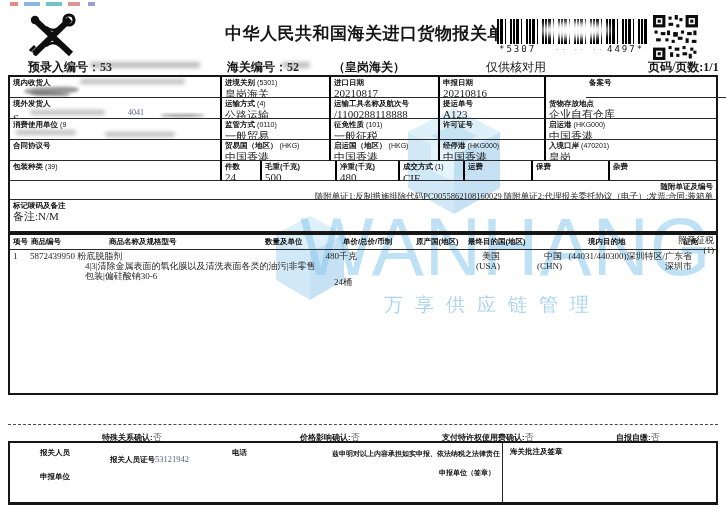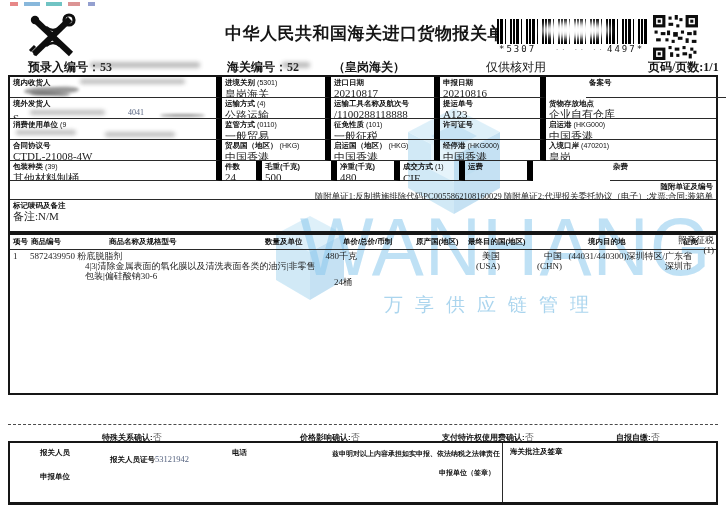--- a/index.html
+++ b/index.html
@@ -3,21 +3,21 @@
 <meta charset="utf-8">
 <style>
   html,body{margin:0;padding:0;background:#e8e8e8;}
   .page{position:relative;width:726px;height:511px;background:#fff;overflow:hidden;
         font-family:"Liberation Serif","DejaVu Serif",serif;color:#161616;}
   .abs{position:absolute;}
   .lbl{font-family:"Liberation Sans","DejaVu Sans",sans-serif;font-weight:700;font-size:7.5px;line-height:1.25;color:#111;white-space:nowrap;}
   .code{font-weight:400;font-size:7px;}
   .val{font-size:11px;line-height:1.25;color:#1d1d1d;white-space:nowrap;}
   .tbl{position:absolute;box-sizing:border-box;border:2px solid #161616;background:transparent;}
-  .cell{position:absolute;box-sizing:border-box;border-right:6px solid #000000;border-bottom:1px solid #2a2a2a;padding:1px 3px;overflow:hidden;}
+  .cell{position:absolute;box-sizing:border-box;border-right:2px solid #000000;border-bottom:1px solid #2a2a2a;padding:1px 3px;overflow:hidden;}
   .noR{border-right:none;}
   .noB{border-bottom:none;}
   .title{font-size:17px;font-weight:700;letter-spacing:.5px;text-align:center;white-space:nowrap;}
   .meta{font-size:12px;font-weight:700;white-space:nowrap;}
   .barcode{position:absolute;background:repeating-linear-gradient(90deg,#000 0 2px,#fff 2px 3px,#000 3px 6px,#fff 6px 8px,#000 8px 9px,#fff 9px 13px,#000 13px 15px,#fff 15px 16px);}
   .smear{position:absolute;background:#fff;filter:blur(3px);border-radius:50%;}
   .btext{font-family:"DejaVu Sans Mono",monospace;font-size:9px;letter-spacing:2px;white-space:nowrap;}
   .smudge{position:absolute;background:#6c6c6c;opacity:.45;filter:blur(2px);border-radius:2px;}
   .scribble{position:absolute;background:#444;opacity:.55;filter:blur(1.4px);border-radius:40%/60%;}
   .gray{color:#55627f;}
@@ -206,61 +206,62 @@
     <div class="cell" style="left:430px;top:42px;width:106px;height:21px;">
       <div class="lbl">许可证号</div>
     </div>
     <div class="cell noR" style="left:536px;top:42px;width:170px;height:21px;">
       <div class="lbl"><span>启运港</span> <span class="code">(HKG000)</span></div>
       <div class="val">中国香港</div>
     </div>
 
     <div class="cell" style="left:0;top:63px;width:212px;height:21px;">
       <div class="lbl">合同协议号</div>
-      <div class="val">CTDL-21008-4W</div>
     </div>
     <div class="cell" style="left:212px;top:63px;width:109px;height:21px;">
       <div class="lbl"><span>贸易国（地区）</span> <span class="code">(HKG)</span></div>
       <div class="val">中国香港</div>
     </div>
     <div class="cell" style="left:321px;top:63px;width:109px;height:21px;">
       <div class="lbl"><span>启运国（地区）</span> <span class="code">(HKG)</span></div>
       <div class="val">中国香港</div>
     </div>
     <div class="cell" style="left:430px;top:63px;width:106px;height:21px;">
       <div class="lbl"><span>经停港</span> <span class="code">(HKG000)</span></div>
       <div class="val">中国香港</div>
     </div>
     <div class="cell noR" style="left:536px;top:63px;width:170px;height:21px;">
       <div class="lbl"><span>入境口岸</span> <span class="code">(470201)</span></div>
       <div class="val">皇岗</div>
     </div>
 
     <div class="cell" style="left:0;top:84px;width:212px;height:20px;">
       <div class="lbl"><span>包装种类</span> <span class="code">(39)</span></div>
-      <div class="val">其他材料制桶</div>
     </div>
     <div class="cell" style="left:212px;top:84px;width:40px;height:20px;">
       <div class="lbl">件数</div>
       <div class="val">24</div>
     </div>
     <div class="cell" style="left:252px;top:84px;width:75px;height:20px;">
       <div class="lbl">毛重(千克)</div>
       <div class="val">500</div>
     </div>
     <div class="cell" style="left:327px;top:84px;width:63px;height:20px;">
       <div class="lbl">净重(千克)</div>
       <div class="val">480</div>
     </div>
     <div class="cell" style="left:390px;top:84px;width:65px;height:20px;">
       <div class="lbl"><span>成交方式</span> <span class="code">(1)</span></div>
       <div class="val">CIF</div>
     </div>
     <div class="cell" style="left:455px;top:84px;width:68px;height:20px;">
       <div class="lbl">运费</div>
+    </div>
+    <div class="cell" style="left:523px;top:84px;width:77px;height:20px;">
+      <div class="lbl">保费</div>
     </div>
     <div class="cell noR" style="left:600px;top:84px;width:106px;height:20px;">
       <div class="lbl">杂费</div>
     </div>
 
     <div class="cell noR" style="left:0;top:104px;width:706px;height:19px;text-align:right;">
       <div class="lbl">随附单证及编号</div>
       <div class="val" style="font-size:8.5px;">随附单证1:反制措施排除代码PC0055862108160029 随附单证2:代理报关委托协议（电子）;发票;合同;装箱单</div>
     </div>
 

